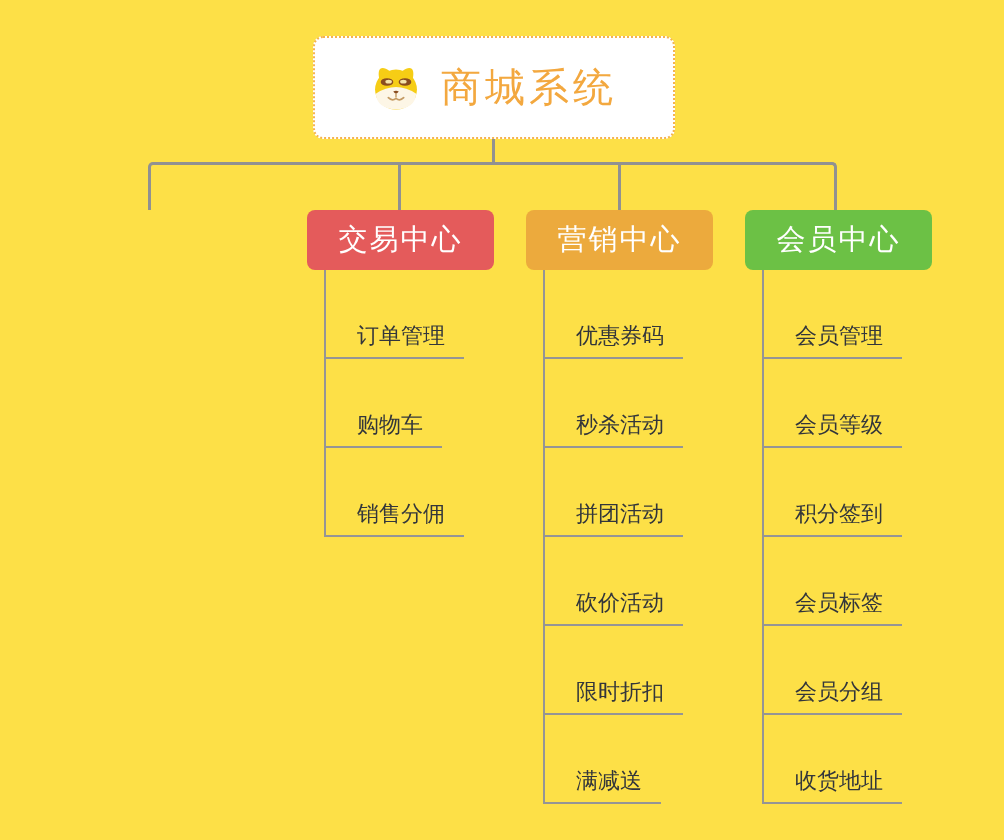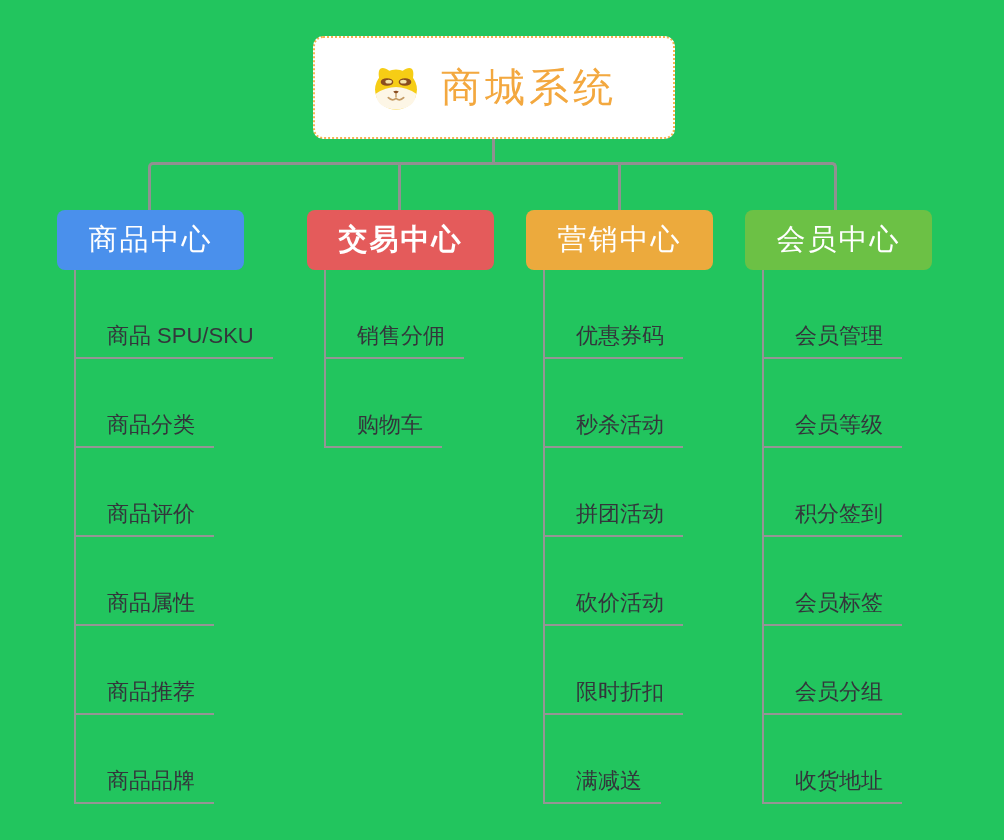--- a/index.html
+++ b/index.html
@@ -3,21 +3,21 @@
 <meta charset="utf-8">
 <style>
   html,body{margin:0;padding:0;}
   body{
     font-family:"Liberation Sans","DejaVu Sans",sans-serif;
     background:#f8f8f8;
   }
   .canvas{
     position:relative;
     width:1004px;height:840px;
-    background:#22c55e;
+    background:#fde047;
     overflow:hidden;
   }
   
   .conn{position:absolute;}
   .conn-stem{
     left:492px;top:139px;width:3px;height:24px;
     background:#919191;
   }
   .conn-bus{
     left:148px;top:162px;width:689px;height:48px;
@@ -106,56 +106,34 @@
         <ellipse cx="32.8" cy="17.6" rx="6.2" ry="3.7" fill="#8a4d1f"></ellipse>
         <ellipse cx="31.2" cy="17.3" rx="3.2" ry="1.9" fill="#f4e3a7"></ellipse>
         <path d="M21.3 27 Q24 25.4 26.7 27 Q24 31 21.3 27 Z" fill="#8a4d1f"></path>
         <path d="M24 29 L24 32.5" stroke="#c49a62" stroke-width="1.4" fill="none"></path>
         <path d="M16.5 33 Q20.3 36.8 24 33.6 Q27.7 36.8 31.5 33" stroke="#c49a62" stroke-width="1.7" fill="none" stroke-linecap="round"></path>
       </svg>
     </span>
     <span class="root-title">商城系统</span>
   </div>
 
-  <div class="branch" style="left:57px">
-    <div class="branch-box" style="background: rgb(74, 144, 236);">
-      <span>商品中心</span>
-    </div>
-    <ul class="children">
-      <li class="child-node">
-          <span>商品 SPU/SKU</span>
-        </li>
-      <li class="child-node">
-          <span>商品分类</span>
-        </li>
-      <li class="child-node">
-          <span>商品评价</span>
-        </li>
-      <li class="child-node">
-          <span>商品属性</span>
-        </li>
-      <li class="child-node">
-          <span>商品推荐</span>
-        </li>
-      <li class="child-node">
-          <span>商品品牌</span>
-        </li>
-    </ul>
-  </div>
 
   <div class="branch" style="left:307px">
-    <div class="branch-box" style="background: rgb(228, 91, 91); font-weight: bold;">
+    <div class="branch-box" style="background: rgb(228, 91, 91);">
       <span>交易中心</span>
     </div>
     <ul class="children">
       <li class="child-node">
-          <span>销售分佣</span>
+          <span>订单管理</span>
         </li>
       <li class="child-node">
           <span>购物车</span>
+        </li>
+      <li class="child-node">
+          <span>销售分佣</span>
         </li>
     </ul>
   </div>
 
   <div class="branch" style="left:526px">
     <div class="branch-box" style="background: rgb(236, 170, 61);">
       <span>营销中心</span>
     </div>
     <ul class="children">
       <li class="child-node">

